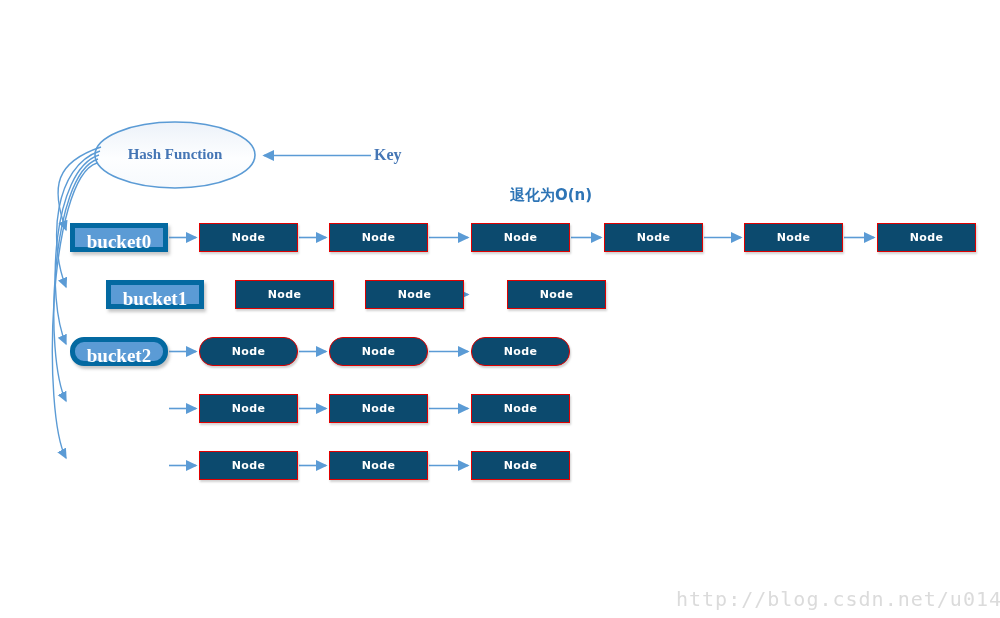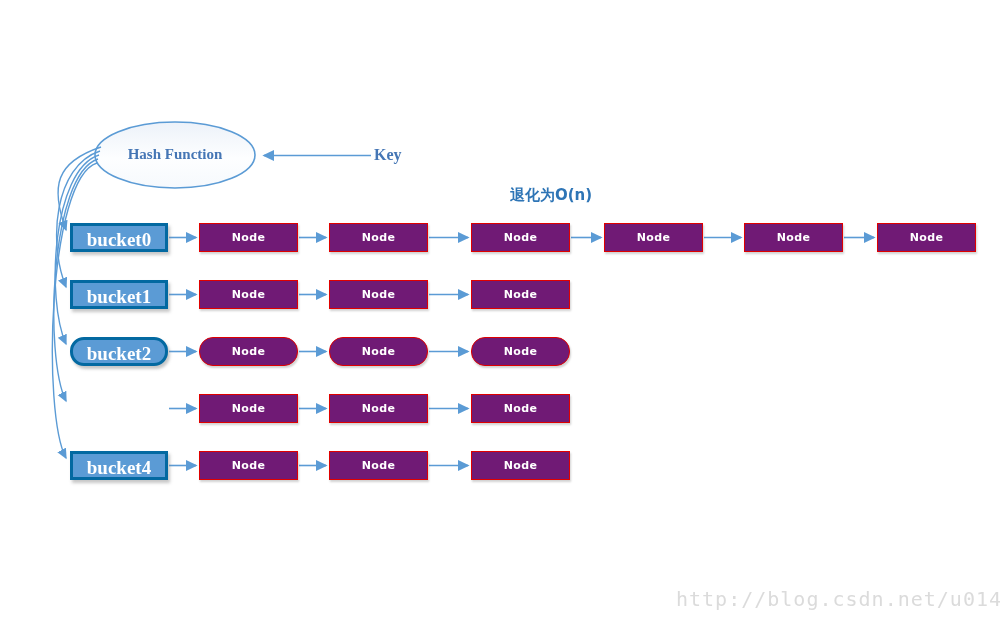--- a/index.html
+++ b/index.html
@@ -3,31 +3,31 @@
 <meta charset="utf-8">
 <style>
   html,body{margin:0;padding:0;background:#ffffff;}
   .stage{position:relative;width:1000px;height:618px;background:#ffffff;overflow:hidden;
          font-family:"Liberation Sans",sans-serif;}
   .layer{position:absolute;left:0;top:0;width:1000px;height:618px;}
   svg.layer{z-index:1;}
 
   .box{position:absolute;height:29px;z-index:2;box-sizing:border-box;text-align:center;}
 
-  .bucket{width:98px;left:70px;background:#5b9bd5;border:3px solid #0369a1;
+  .bucket{width:98px;left:70px;background:#5b9bd5;border:5px solid #0369a1;
           box-shadow:2px 3px 3px rgba(130,130,130,.45);
           color:#ffffff;font-family:"Liberation Serif",serif;font-weight:bold;
           font-size:19px;line-height:27px;}
 
-  .node{width:99px;background:#701a75;border:1px solid #df0000;
+  .node{width:99px;background:#0c4a6e;border:1px solid #df0000;
         box-shadow:1px 2px 2px rgba(0,0,0,.18);
         color:#ffffff;font-family:"DejaVu Sans",sans-serif;font-weight:bold;
         font-size:11px;line-height:27px;letter-spacing:.4px;}
 
-  .r0{top:223px;} .r1{top:280px;} .r2{top:337px;border-radius:14px;} .r3{top:394px;} .r4{top:451px;}
+  .r0{top:223px;} .r1{top:280px;margin-left:36px;} .r2{top:337px;border-radius:14px;} .r3{top:394px;} .r4{top:451px;}
   .c0{left:199px;} .c1{left:329px;} .c2{left:471px;}
   .c3{left:604px;} .c4{left:744px;} .c5{left:877px;}
 
   .hash-label{position:absolute;left:95px;top:146px;width:160px;z-index:2;text-align:center;
       color:#4576b5;font-family:"Liberation Serif",serif;font-weight:bold;font-size:15px;}
   .key-label{position:absolute;left:374px;top:146px;z-index:2;
       color:#4576b5;font-family:"Liberation Serif",serif;font-weight:bold;font-size:16px;text-align:right;}
   .annotation{position:absolute;left:510px;top:186px;z-index:2;
       color:#2e75b6;font-family:"DejaVu Sans",sans-serif;font-weight:bold;font-size:15px;}
 
@@ -91,21 +91,20 @@
     </g>
   </svg>
 
   <div class="hash-label">Hash Function</div>
   <div class="key-label">Key</div>
   <div class="annotation">退化为O(n)</div>
 
   <div class="box bucket r0">bucket0</div>
   <div class="box bucket r1">bucket1</div>
   <div class="box bucket r2">bucket2</div>
-  <div class="box bucket r4">bucket4</div>
 
   <div class="box node r0 c0">Node</div>
   <div class="box node r0 c1">Node</div>
   <div class="box node r0 c2">Node</div>
   <div class="box node r0 c3">Node</div>
   <div class="box node r0 c4">Node</div>
   <div class="box node r0 c5">Node</div>
 
   <div class="box node r1 c0">Node</div>
   <div class="box node r1 c1">Node</div>

